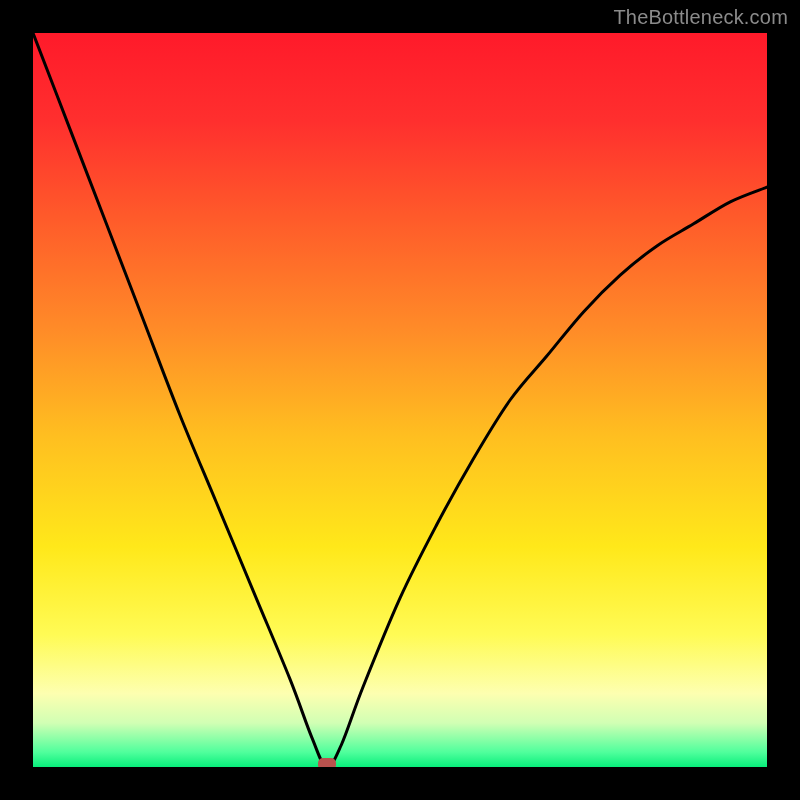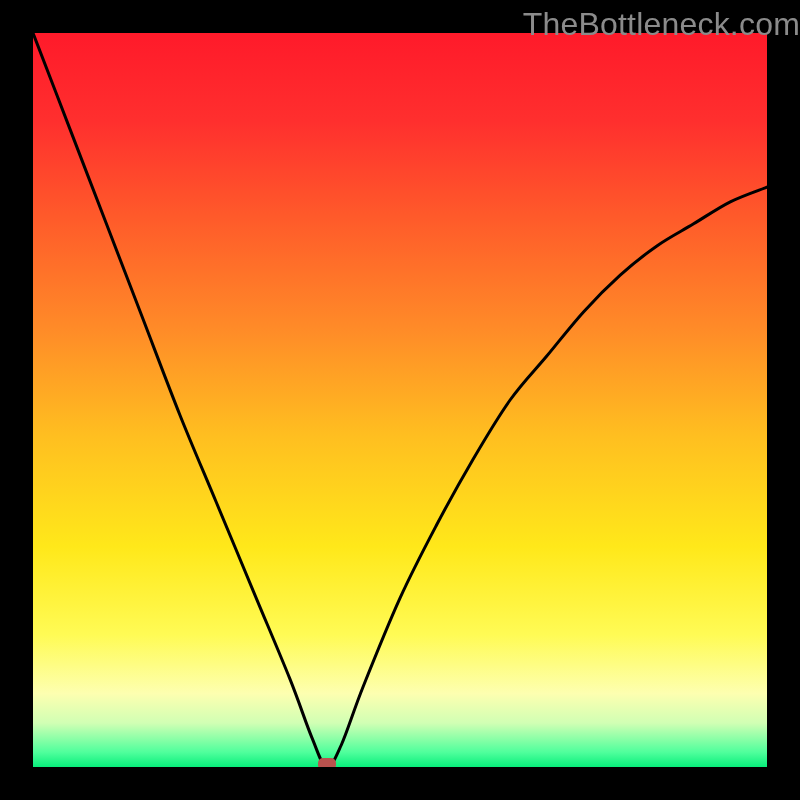--- a/index.html
+++ b/index.html
@@ -22,23 +22,23 @@
     position: absolute;
     left: 33px;
     top: 33px;
     width: 734px;
     height: 734px;
     overflow: hidden;
   }
   .watermark {
     position: absolute;
     top: 6px;
-    right: 0;
+    right: 12px;
     font-family: Arial, Helvetica, sans-serif;
-    font-size: 32px;
+    font-size: 20px;
     color: #8b8b8b;
     font-weight: 500;
     letter-spacing: 0.2px;
   }
   .marker {
     position: absolute;
     width: 18px;
     height: 12px;
     border-radius: 5px;
     transform: translate(-50%, -50%);

